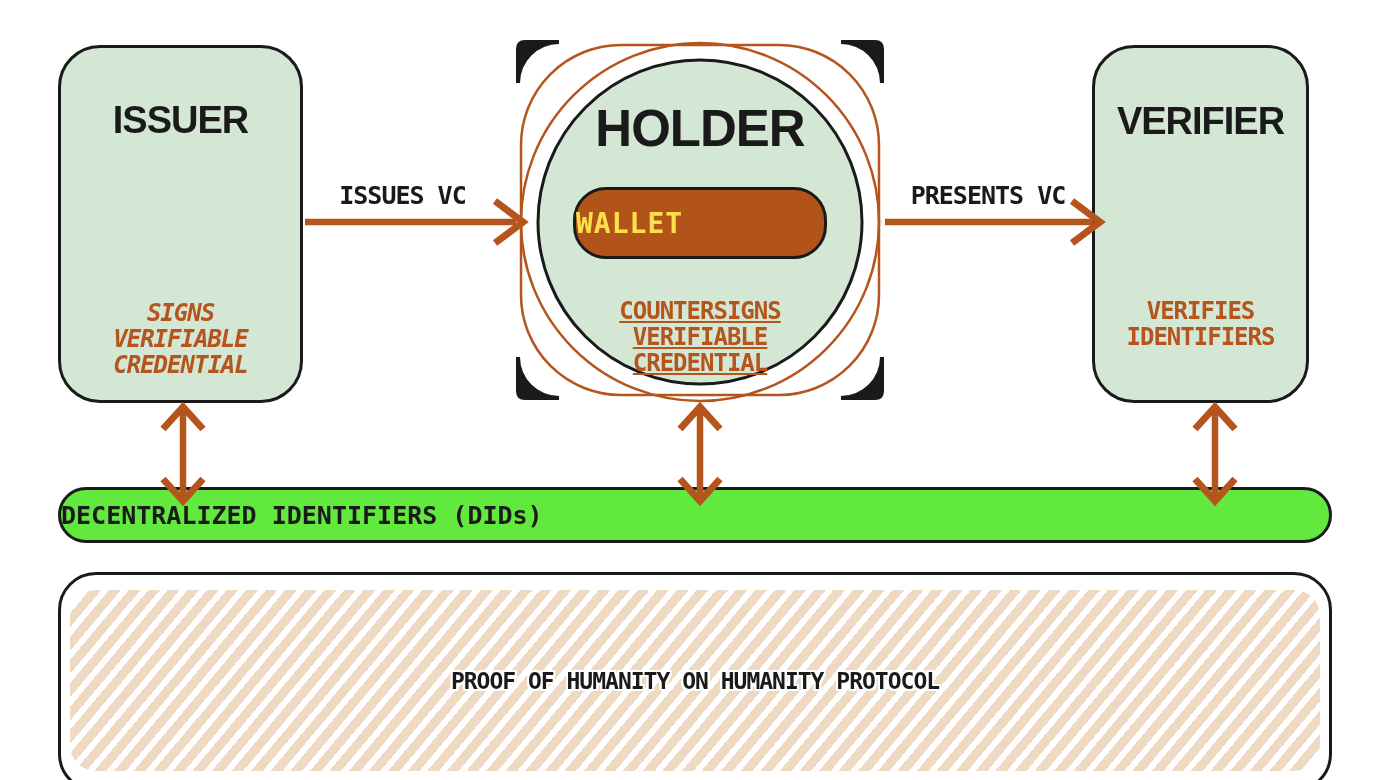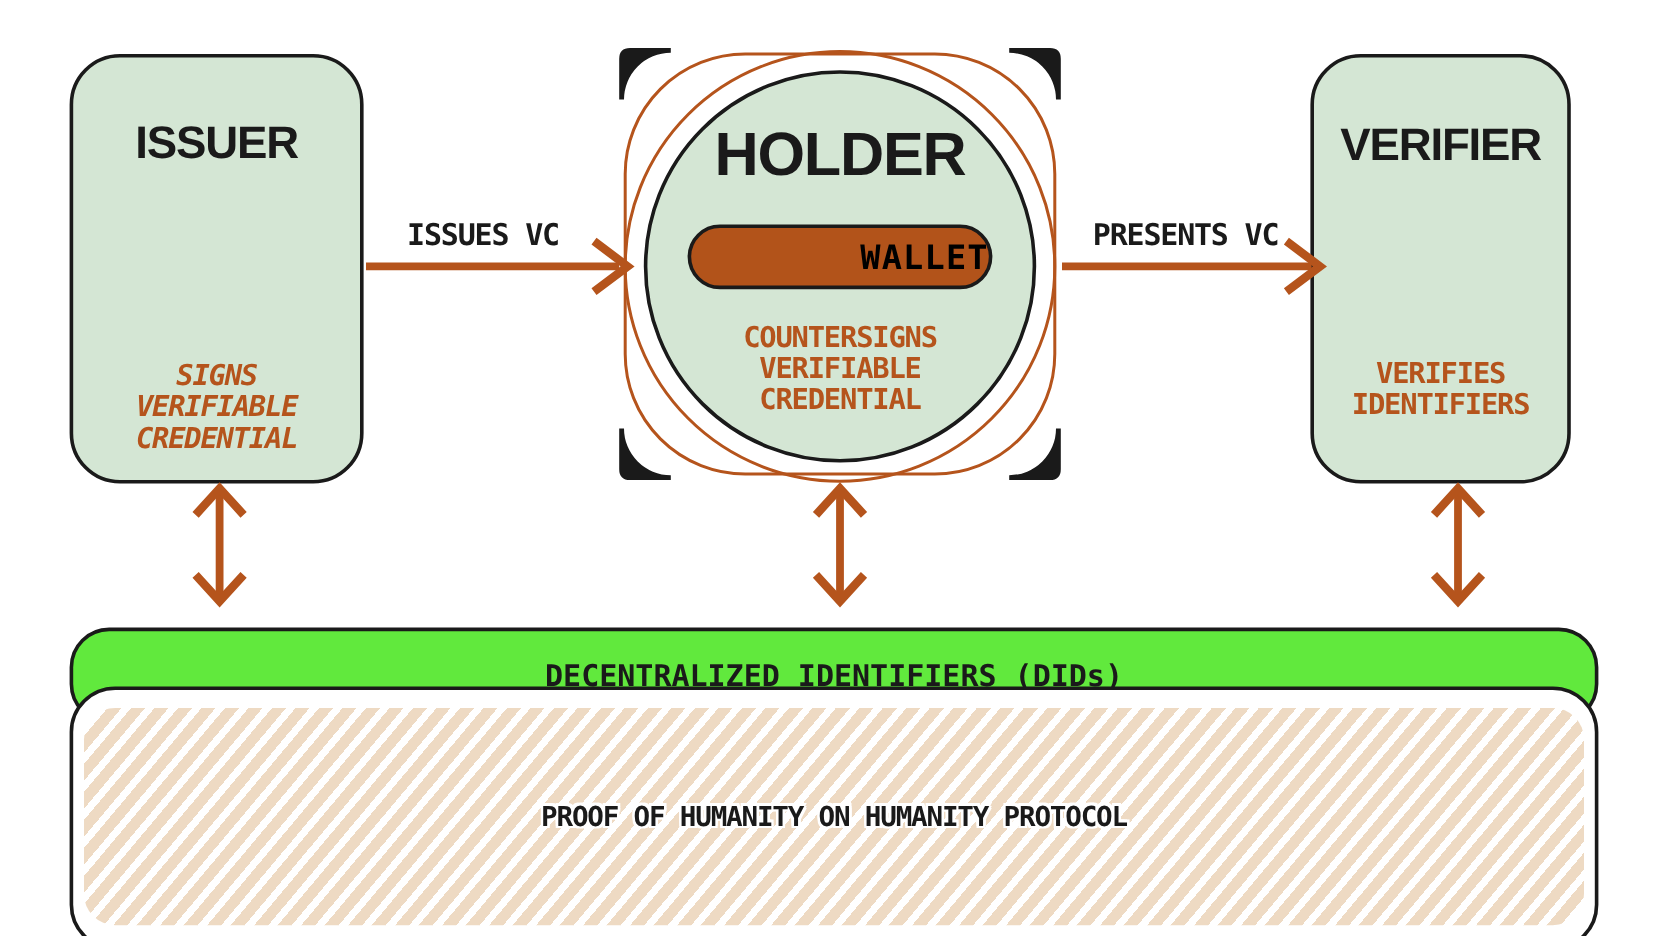--- a/index.html
+++ b/index.html
@@ -37,40 +37,40 @@
   }
 
   
   .holder-group{position:absolute;left:513px;top:37px;width:374px;height:366px;}
   .holder-group svg{position:absolute;left:0;top:0;}
   .holder-title{
     position:absolute;left:0;top:72px;width:100%;text-align:center;
     font-size:51px;line-height:40px;color:var(--ink);
   }
   .wallet-pill{
-    position:absolute;left:60px;top:150px;width:254px;height:54px;
+    position:absolute;left:60px;top:150px;width:254px;height:72px;
     background:var(--wallet-orange);border:3px solid var(--ink);border-radius:33px;
-    display:flex;align-items:center;justify-content:flex-end;
-    color:#000000;font-size:28px;letter-spacing:1px;
+    display:flex;align-items:center;justify-content:flex-start;
+    color:#fde047;font-size:28px;letter-spacing:1px;
   }
-  .holder-role{top:231px;}
+  .holder-role{top:261px;text-decoration:underline;}
 
   
   .arrow-label{
     position:absolute;color:var(--ink);font-size:25px;line-height:30px;
     text-align:center;letter-spacing:-1px;
   }
   .issues-label{left:320px;top:181px;width:165px;}
   .presents-label{left:893px;top:181px;width:190px;}
 
   
   .did-bar{
-    position:absolute;left:58px;top:523px;width:1274px;height:80px;
+    position:absolute;left:58px;top:487px;width:1274px;height:56px;
     background:var(--bright-green);border:3px solid var(--ink);border-radius:33px;
-    display:flex;align-items:center;justify-content:center;
+    display:flex;align-items:center;justify-content:flex-start;
     font-size:25px;color:var(--ink);
   }
 
   
   .foundation-box{
     position:absolute;left:58px;top:572px;width:1274px;height:220px;
     background:#ffffff;border:3px solid var(--ink);border-radius:38px;
   }
   .hatch-area{
     position:absolute;left:9px;top:15px;right:9px;bottom:18px;border-radius:26px;

